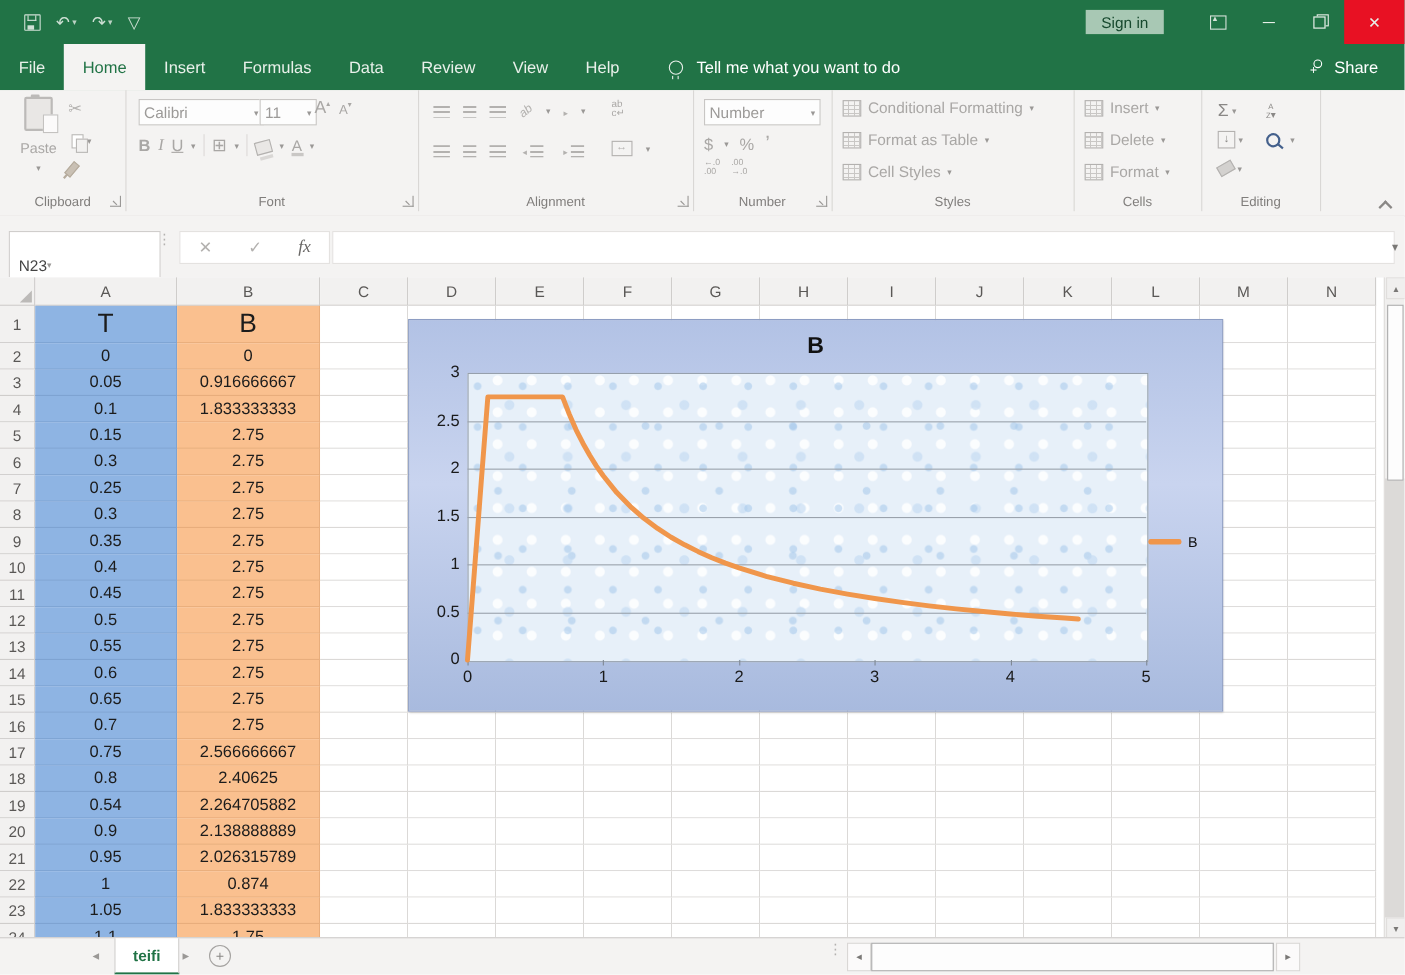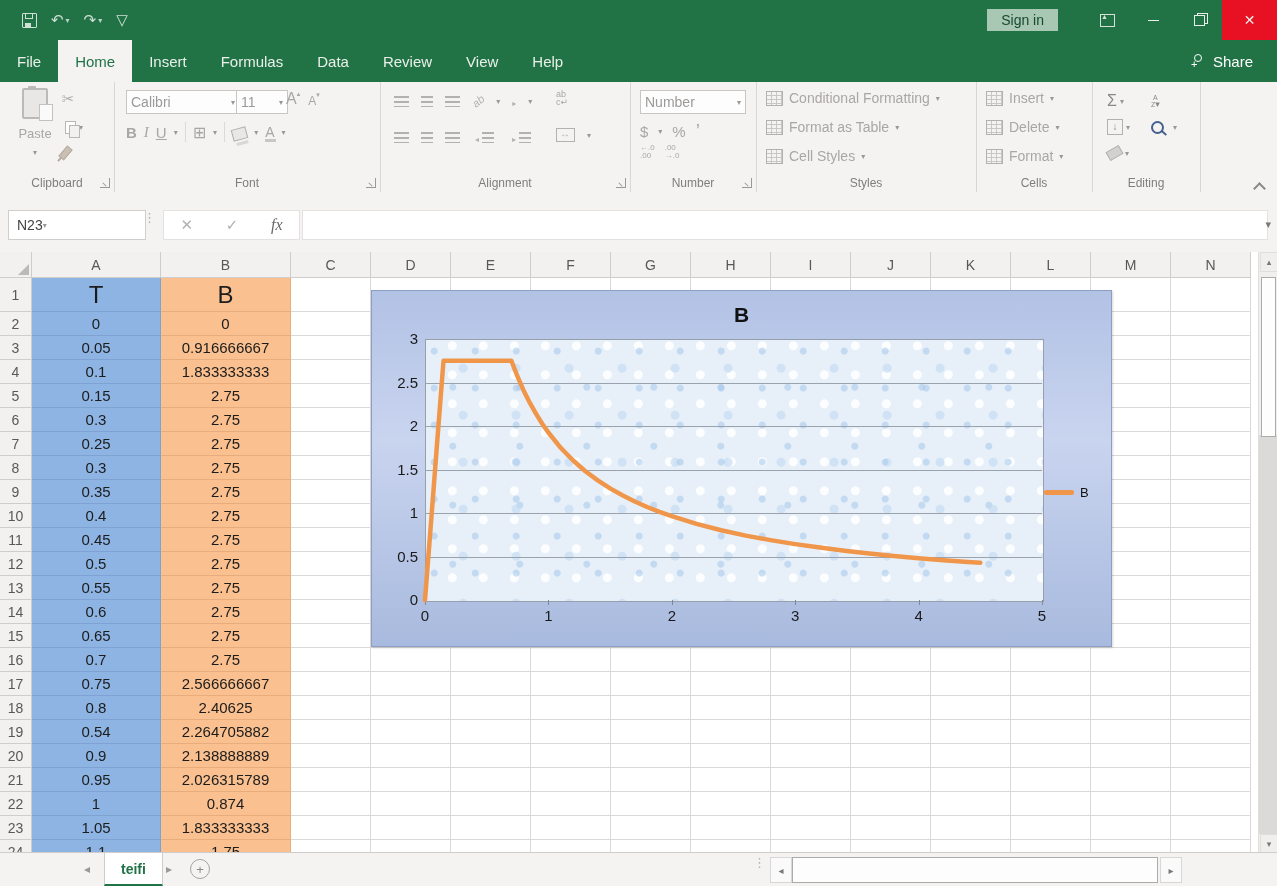--- a/index.html
+++ b/index.html
@@ -124,21 +124,21 @@
   .g-sort::after{content:"\25BE";font-size:9px;color:#8a8886;}
   .g-find{display:inline-block;width:9px;height:9px;border:2px solid #44608c;border-radius:50%;position:relative;}
   .g-find::after{content:"";position:absolute;left:8px;top:9px;width:6px;height:2px;background:#44608c;transform:rotate(40deg);}
   .g-eraser{display:inline-block;width:13px;height:8px;background:#d3d1cf;border:1px solid #b3b1af;transform:rotate(-30deg);}
   #collapse-ribbon{position:absolute;right:12px;bottom:4px;width:12px;height:12px;cursor:pointer;}
   #collapse-ribbon::before{content:"";position:absolute;left:2px;top:4px;width:7px;height:7px;border-left:2px solid #8a8886;border-top:2px solid #8a8886;transform:rotate(45deg);}
 
   
   #formularow{position:absolute;left:0;top:196px;width:100%;height:56px;background:#f4f3f2;border-bottom:1px solid #d6d4d2;}
   #namebox{position:absolute;left:8px;top:14px;width:120px;height:28px;background:#fff;border:1px solid #d0cecc;
-    display:flex;align-items:center;padding:0 8px;font-size:14px;color:#444;}
+    display:flex;align-items:center;padding:16px 8px;font-size:14px;color:#444;}
   #nb-dots{position:absolute;left:143px;top:18px;color:#b3b1af;font-size:13px;letter-spacing:0;line-height:7px;}
   #fbtns{position:absolute;left:163px;top:14px;width:135px;height:28px;background:#fff;border:1px solid #e4e2e0;
     display:flex;align-items:center;justify-content:space-around;}
   .fbico{font-size:15px;color:#b3b1af;}
   .g-fx{font-family:"Liberation Serif",serif;font-style:italic;font-size:16px;color:#6a6866;}
   .g-fx::before{content:"fx";}
   #formula-input{position:absolute;left:302px;top:14px;width:952px;height:28px;background:#fff;border:1px solid #e4e2e0;
     font-size:14px;color:#222;display:flex;align-items:center;padding:0 6px;}
   #fb-expand{position:absolute;right:6px;top:22px;color:#7a7876;font-size:11px;}
 
@@ -233,20 +233,24 @@
     <div id="tabs">
         <div class="rtab">File</div>
         <div class="rtab active">Home</div>
         <div class="rtab">Insert</div>
         <div class="rtab">Formulas</div>
         <div class="rtab">Data</div>
         <div class="rtab">Review</div>
         <div class="rtab">View</div>
         <div class="rtab">Help</div>
       </div>
+    <div id="tellme">
+      <span class="g-bulb"></span>
+      <span>Tell me what you want to do</span>
+    </div>
     <div id="share">
       <span class="g-person"></span>
       <span>Share</span>
     </div>
   </div>
 
   <div id="ribbon">
 
     <div class="grp" id="g-clip">
       <div id="paste-big">

